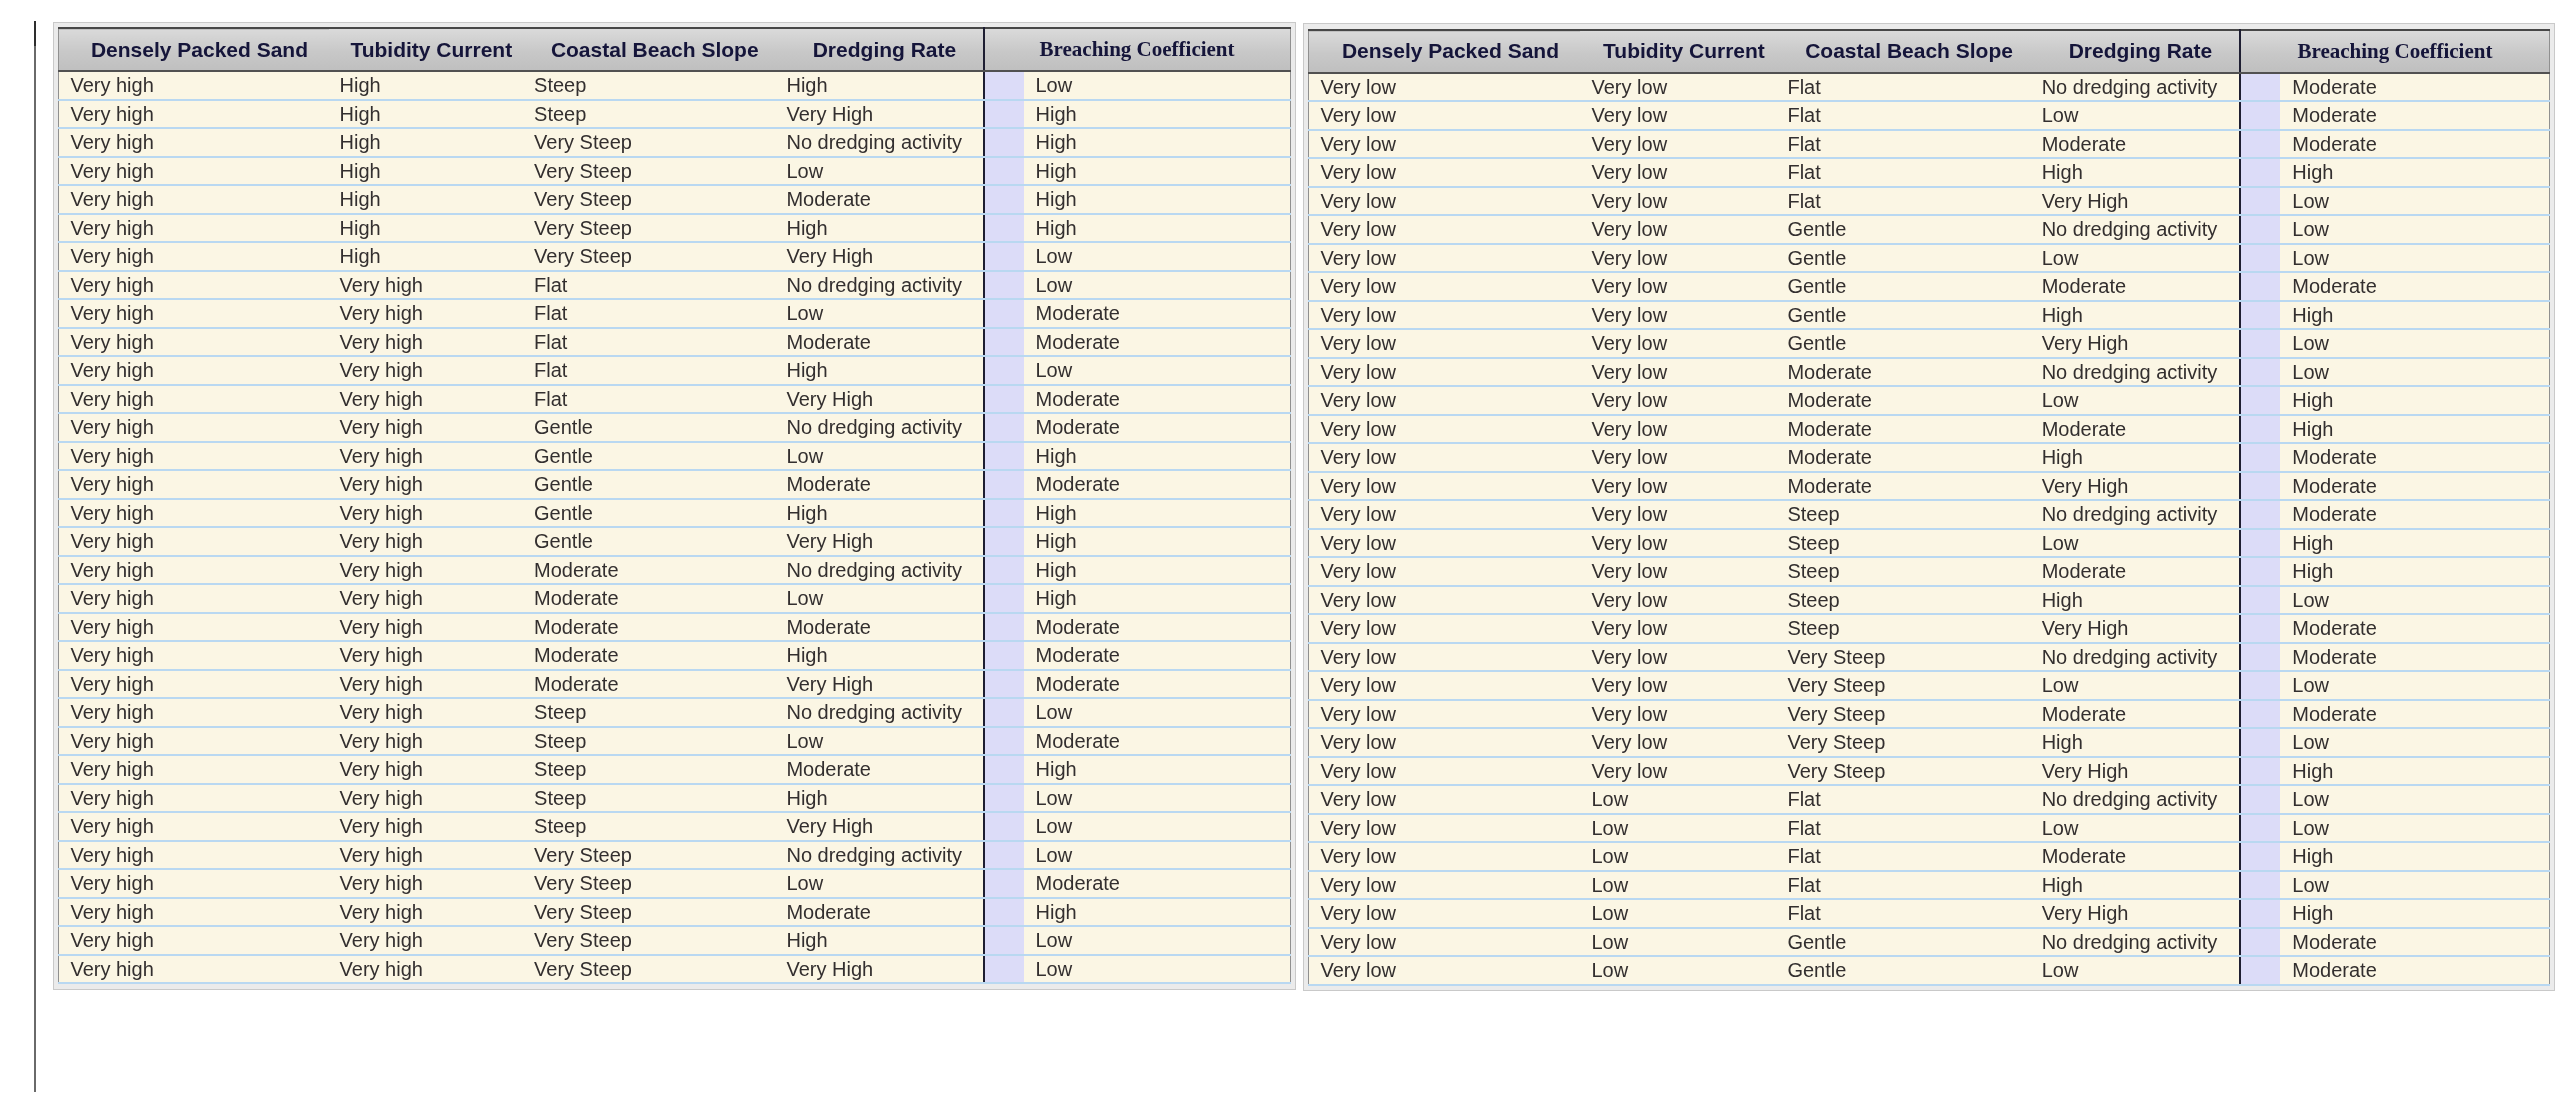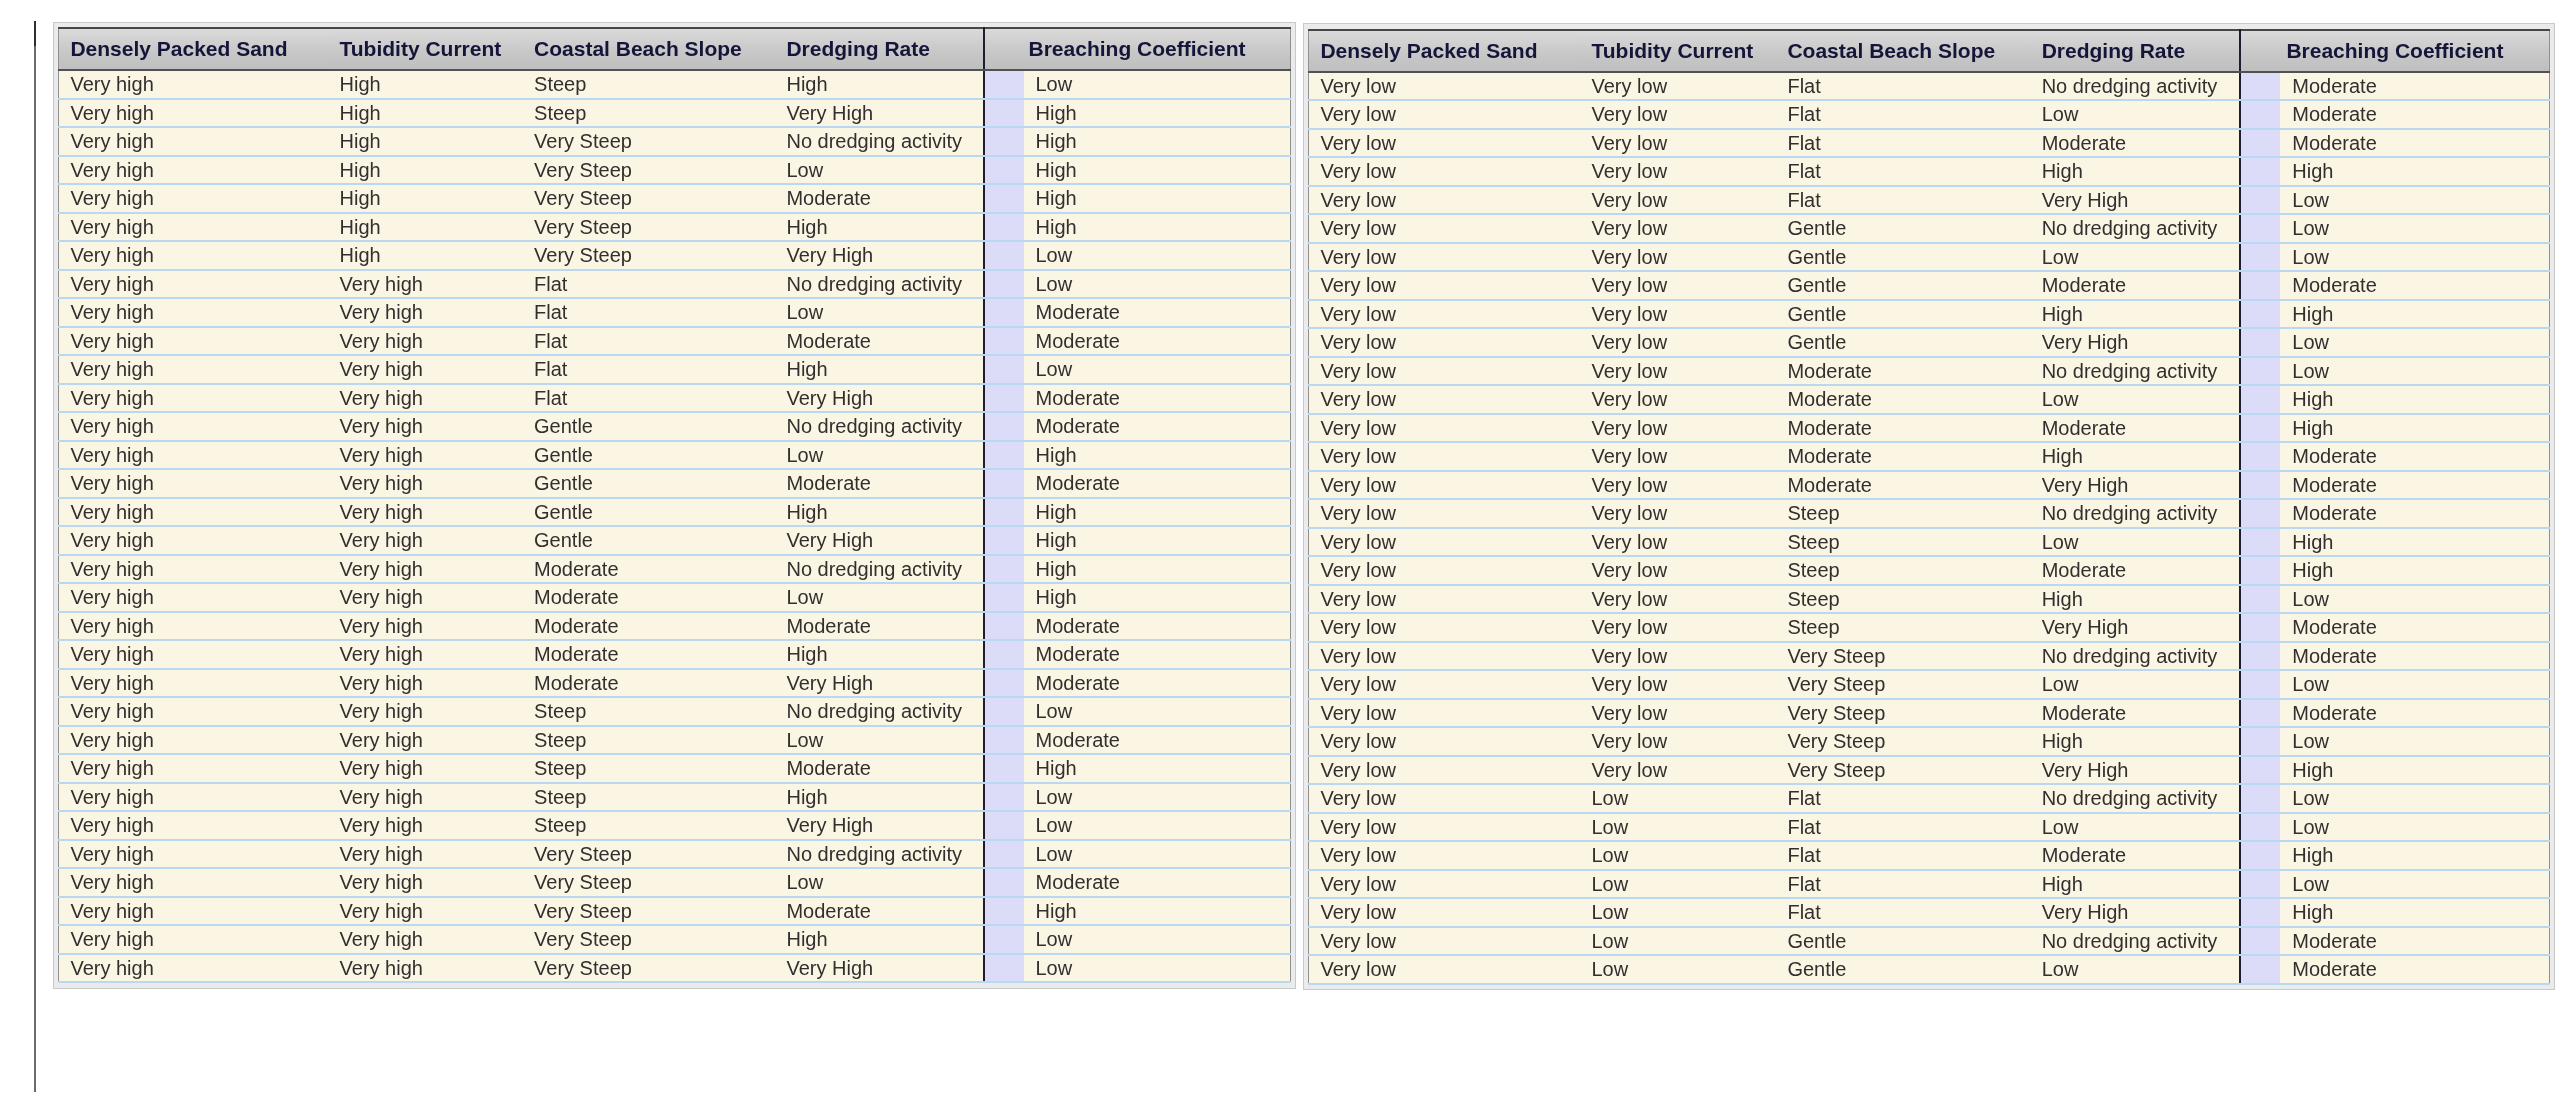--- a/index.html
+++ b/index.html
@@ -34,29 +34,30 @@
     border-bottom: 2.9px solid #6e6e6e;
     border-left: 1.5px solid #909090;
     border-right: 1.5px solid #909090;
   }
   table.grid thead th {
     background: linear-gradient(180deg, #dadada 0%, #c8c8c8 55%, #bfbfbf 100%);
     border-bottom: 2.9px solid #515151;
     color: #15153a;
     font-weight: bold;
     font-size: 21px;
-    text-align: left;
+    text-align: center;
     padding: 8px 0 8px 11px;
     white-space: nowrap;
     overflow: visible;
   }
   table.grid thead th.coeff {
     text-align: center;
     padding-left: 0;
     border-left: 2.9px solid #1e1e32;
+    font-family: Liberation Serif, serif;
   }
   table.grid tbody td {
     height: 28.5px;
     border-bottom: 2.9px solid #b9d8f1;
     font-size: 20px;
     color: #332f2f;
     padding: 0 0 0 11px;
     white-space: nowrap;
     overflow: hidden;
     vertical-align: middle;

